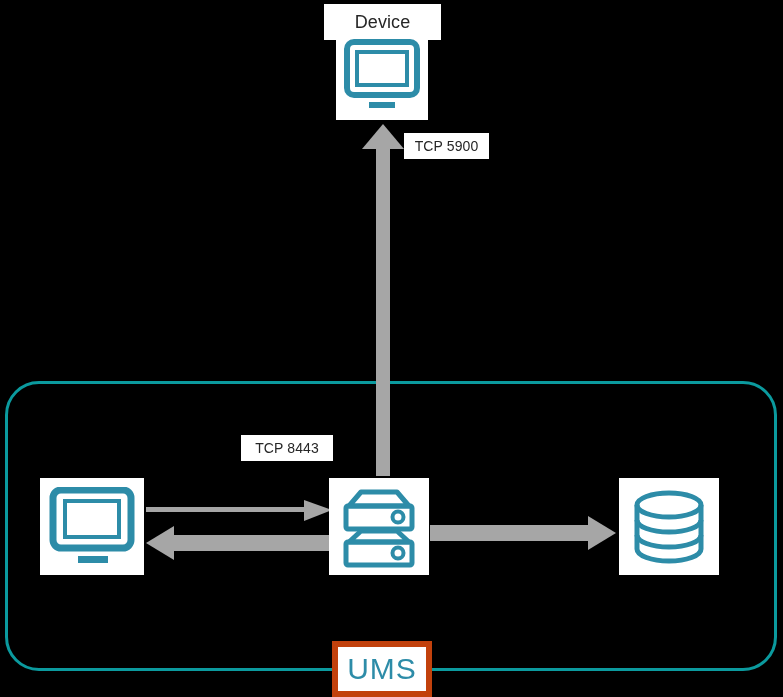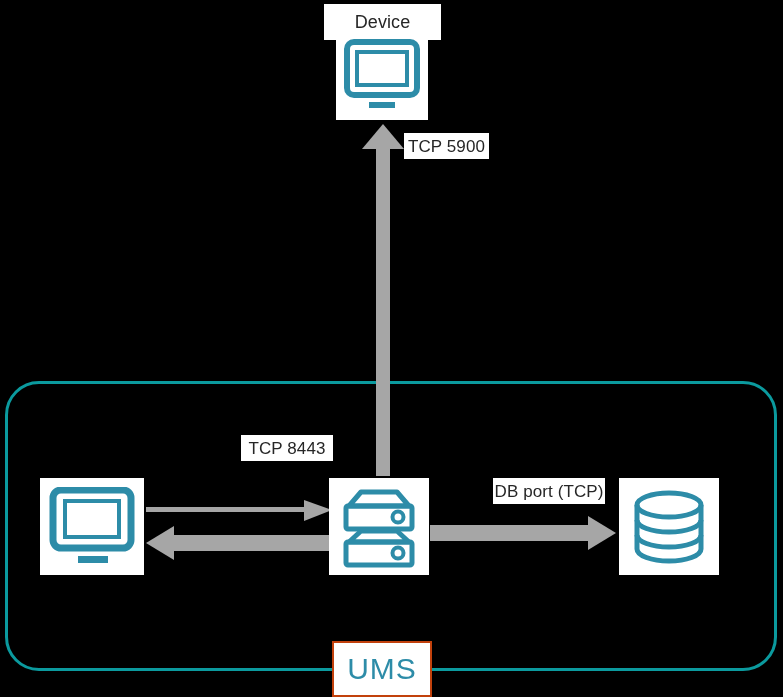--- a/index.html
+++ b/index.html
@@ -31,42 +31,42 @@
     border: 3px solid #0b9a9e;
     border-radius: 34px;
     box-sizing: border-box;
     background: transparent;
   }
 
   
   .label-box {
     background: #ffffff;
     color: #262626;
-    font-size: 17px;
+    font-size: 14px;
     line-height: 1;
     display: flex;
     align-items: center;
     justify-content: center;
     white-space: nowrap;
     letter-spacing: 0.1px;
   }
 
   #label-device      { left: 324px; top: 4px;   width: 117px; height: 36px; font-size: 18px; }
   #label-tcp5900     { left: 404px; top: 133px; width: 85px;  height: 26px; }
   #label-tcp8443     { left: 241px; top: 435px; width: 92px;  height: 26px; }
   #label-dbport      { left: 493px; top: 478px; width: 112px; height: 26px; }
 
   
   #label-ums {
     left: 332px;
     top: 641px;
     width: 100px;
     height: 56px;
     background: #ffffff;
-    border: 2px solid #c2410c;
+    border: 6px solid #c2410c;
     box-sizing: border-box;
     display: flex;
     align-items: center;
     justify-content: center;
     color: #2d8ca8;
     font-size: 30px;
     letter-spacing: 1px;
   }
 
   
@@ -146,21 +146,20 @@
       <rect x="11" y="58" width="66" height="23" rx="2" ry="2" fill="none" stroke="#2d8ca8" stroke-width="5"></rect>
       <circle cx="63" cy="69" r="5.5" fill="none" stroke="#2d8ca8" stroke-width="4"></circle>
     </svg>
   </div>
 
   <svg class="abs arrow-svg" id="arrow-right-db" width="186" height="38" viewBox="0 0 186 38">
     <rect x="0" y="11" width="160" height="16" fill="#a6a6a6"></rect>
     <polygon points="186,19 158,2 158,36" fill="#a6a6a6"></polygon>
   </svg>
 
-  <div class="abs label-box" id="label-dbport">DB port (TCP)</div>
 
   <div class="abs icon-tile" id="icon-database-tile">
     <svg class="glyph" width="80" height="80" viewBox="0 0 80 80">
       <ellipse cx="40" cy="18" rx="32" ry="12" fill="none" stroke="#2d8ca8" stroke-width="5"></ellipse>
       <path d="M8,18 L8,62 A32,12 0 0 0 72,62 L72,18" fill="none" stroke="#2d8ca8" stroke-width="5"></path>
       <path d="M8,33 A32,12 0 0 0 72,33" fill="none" stroke="#2d8ca8" stroke-width="5"></path>
       <path d="M8,48 A32,12 0 0 0 72,48" fill="none" stroke="#2d8ca8" stroke-width="5"></path>
     </svg>
   </div>
 

